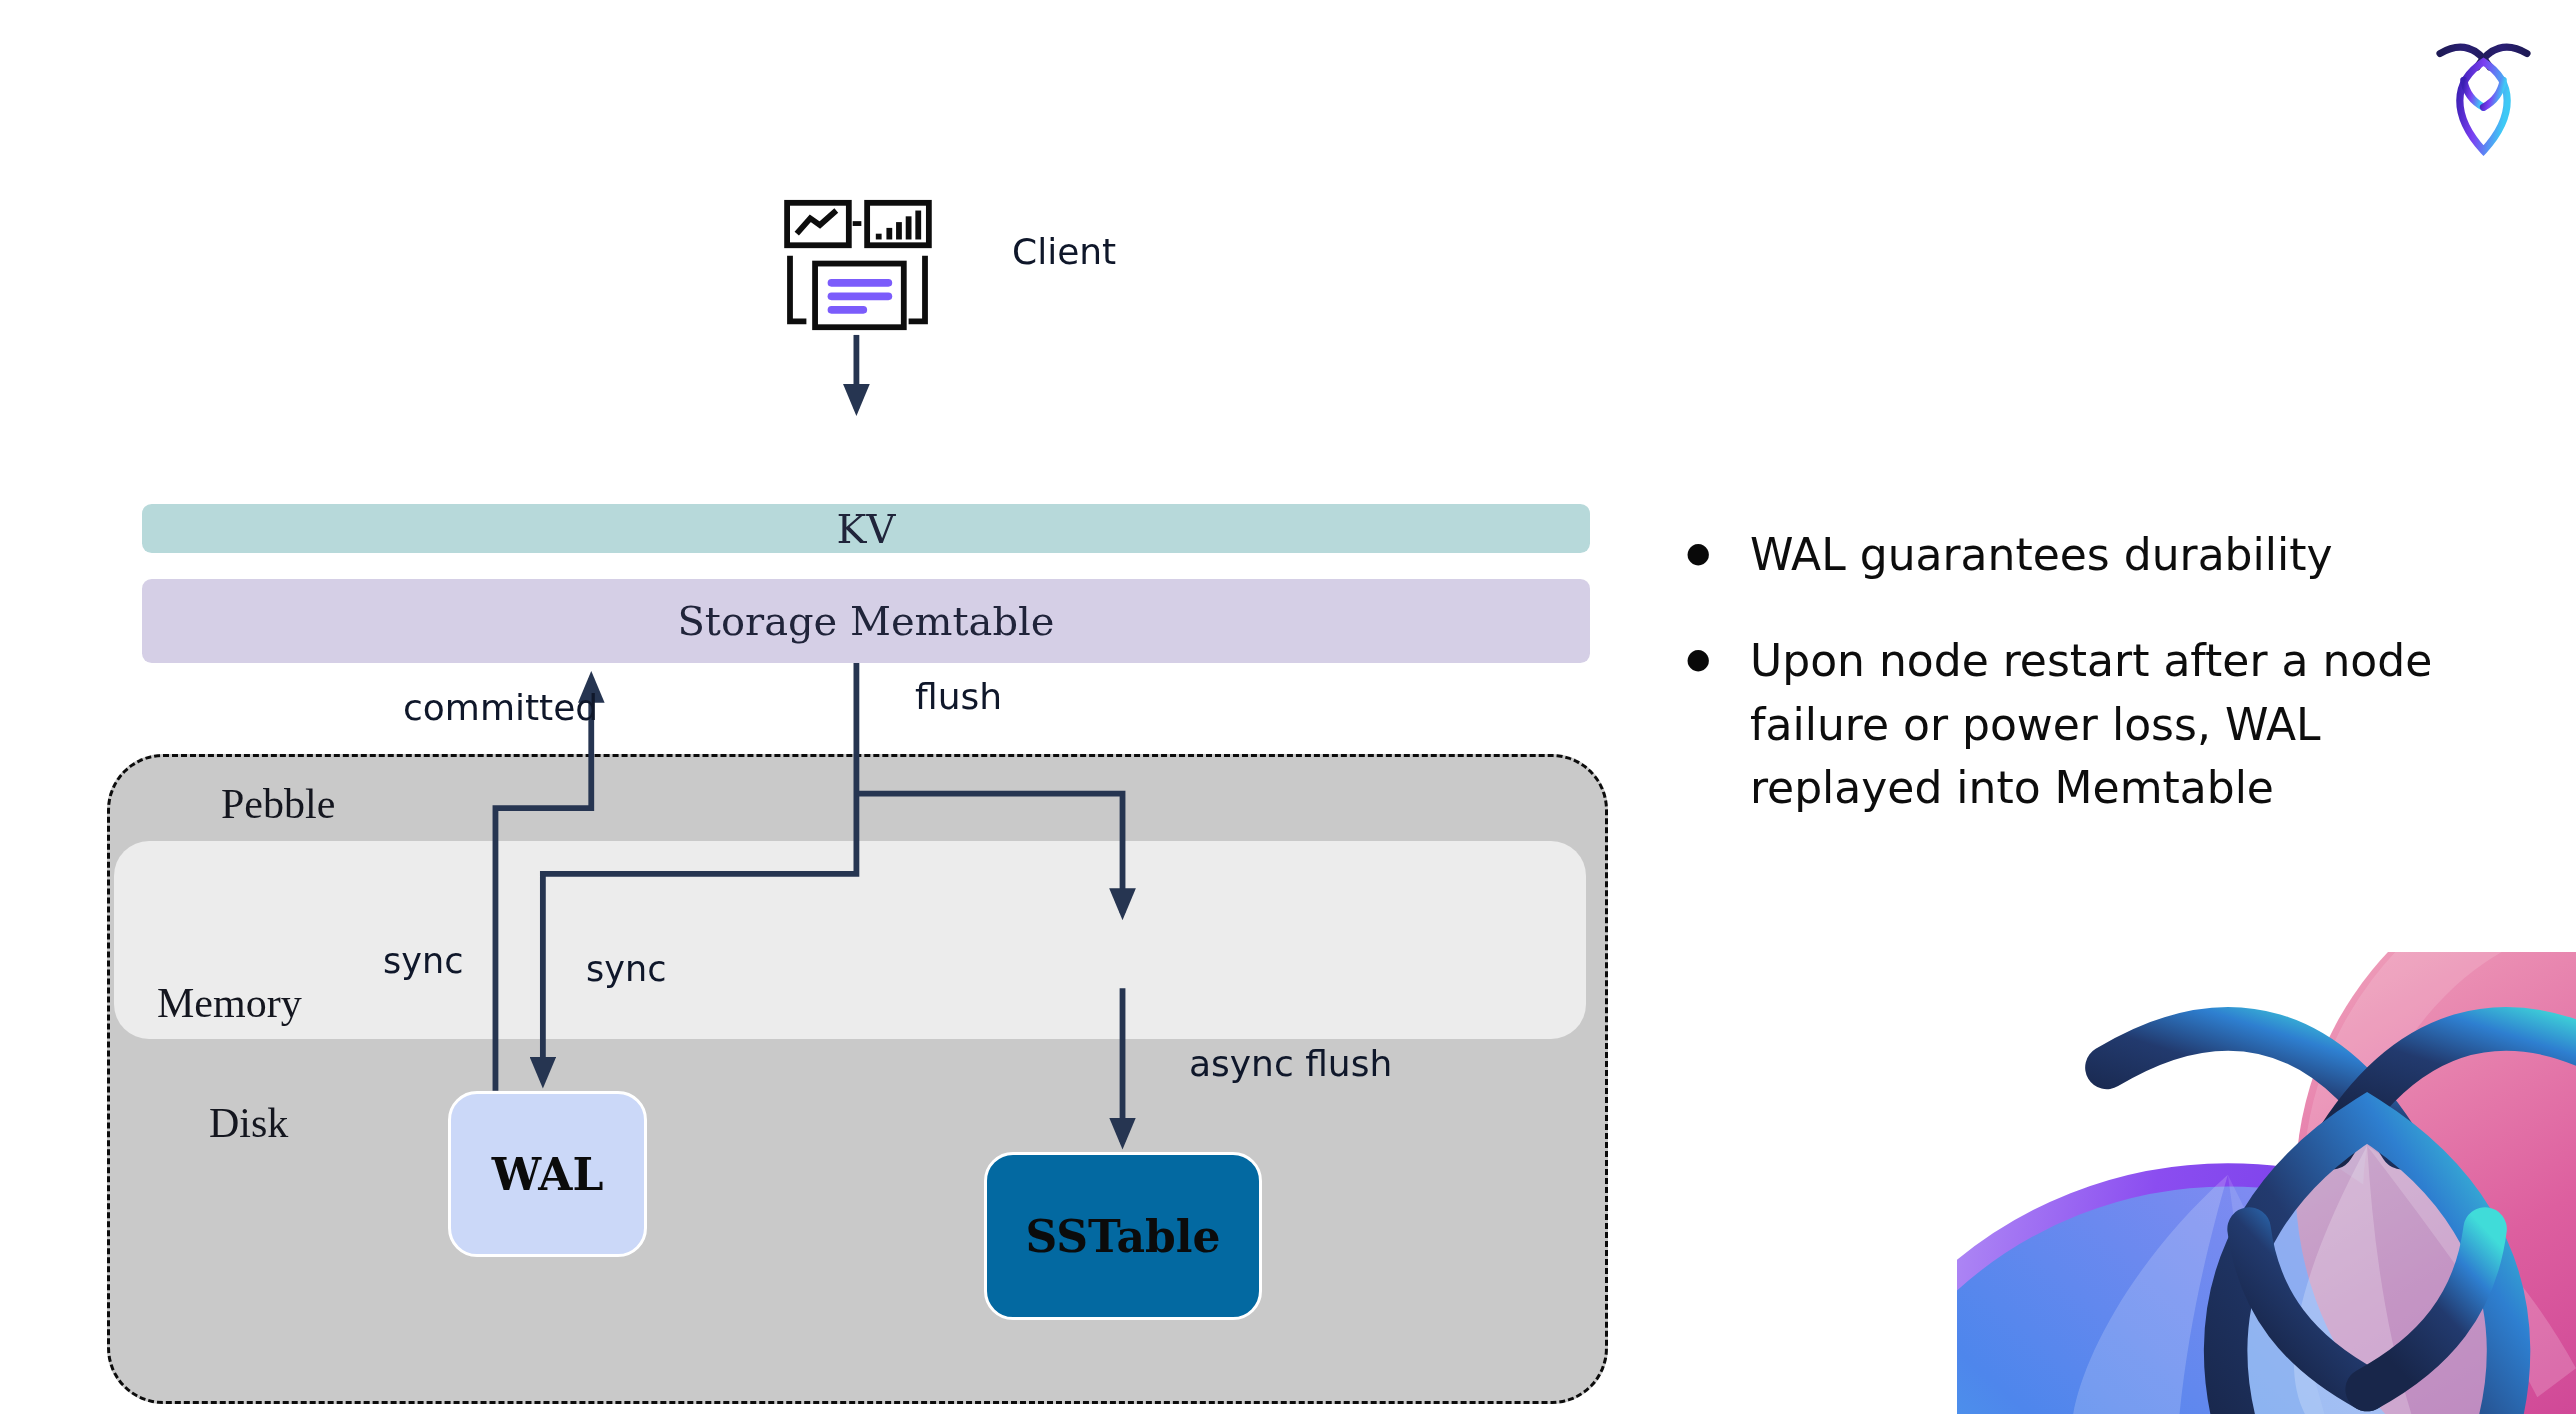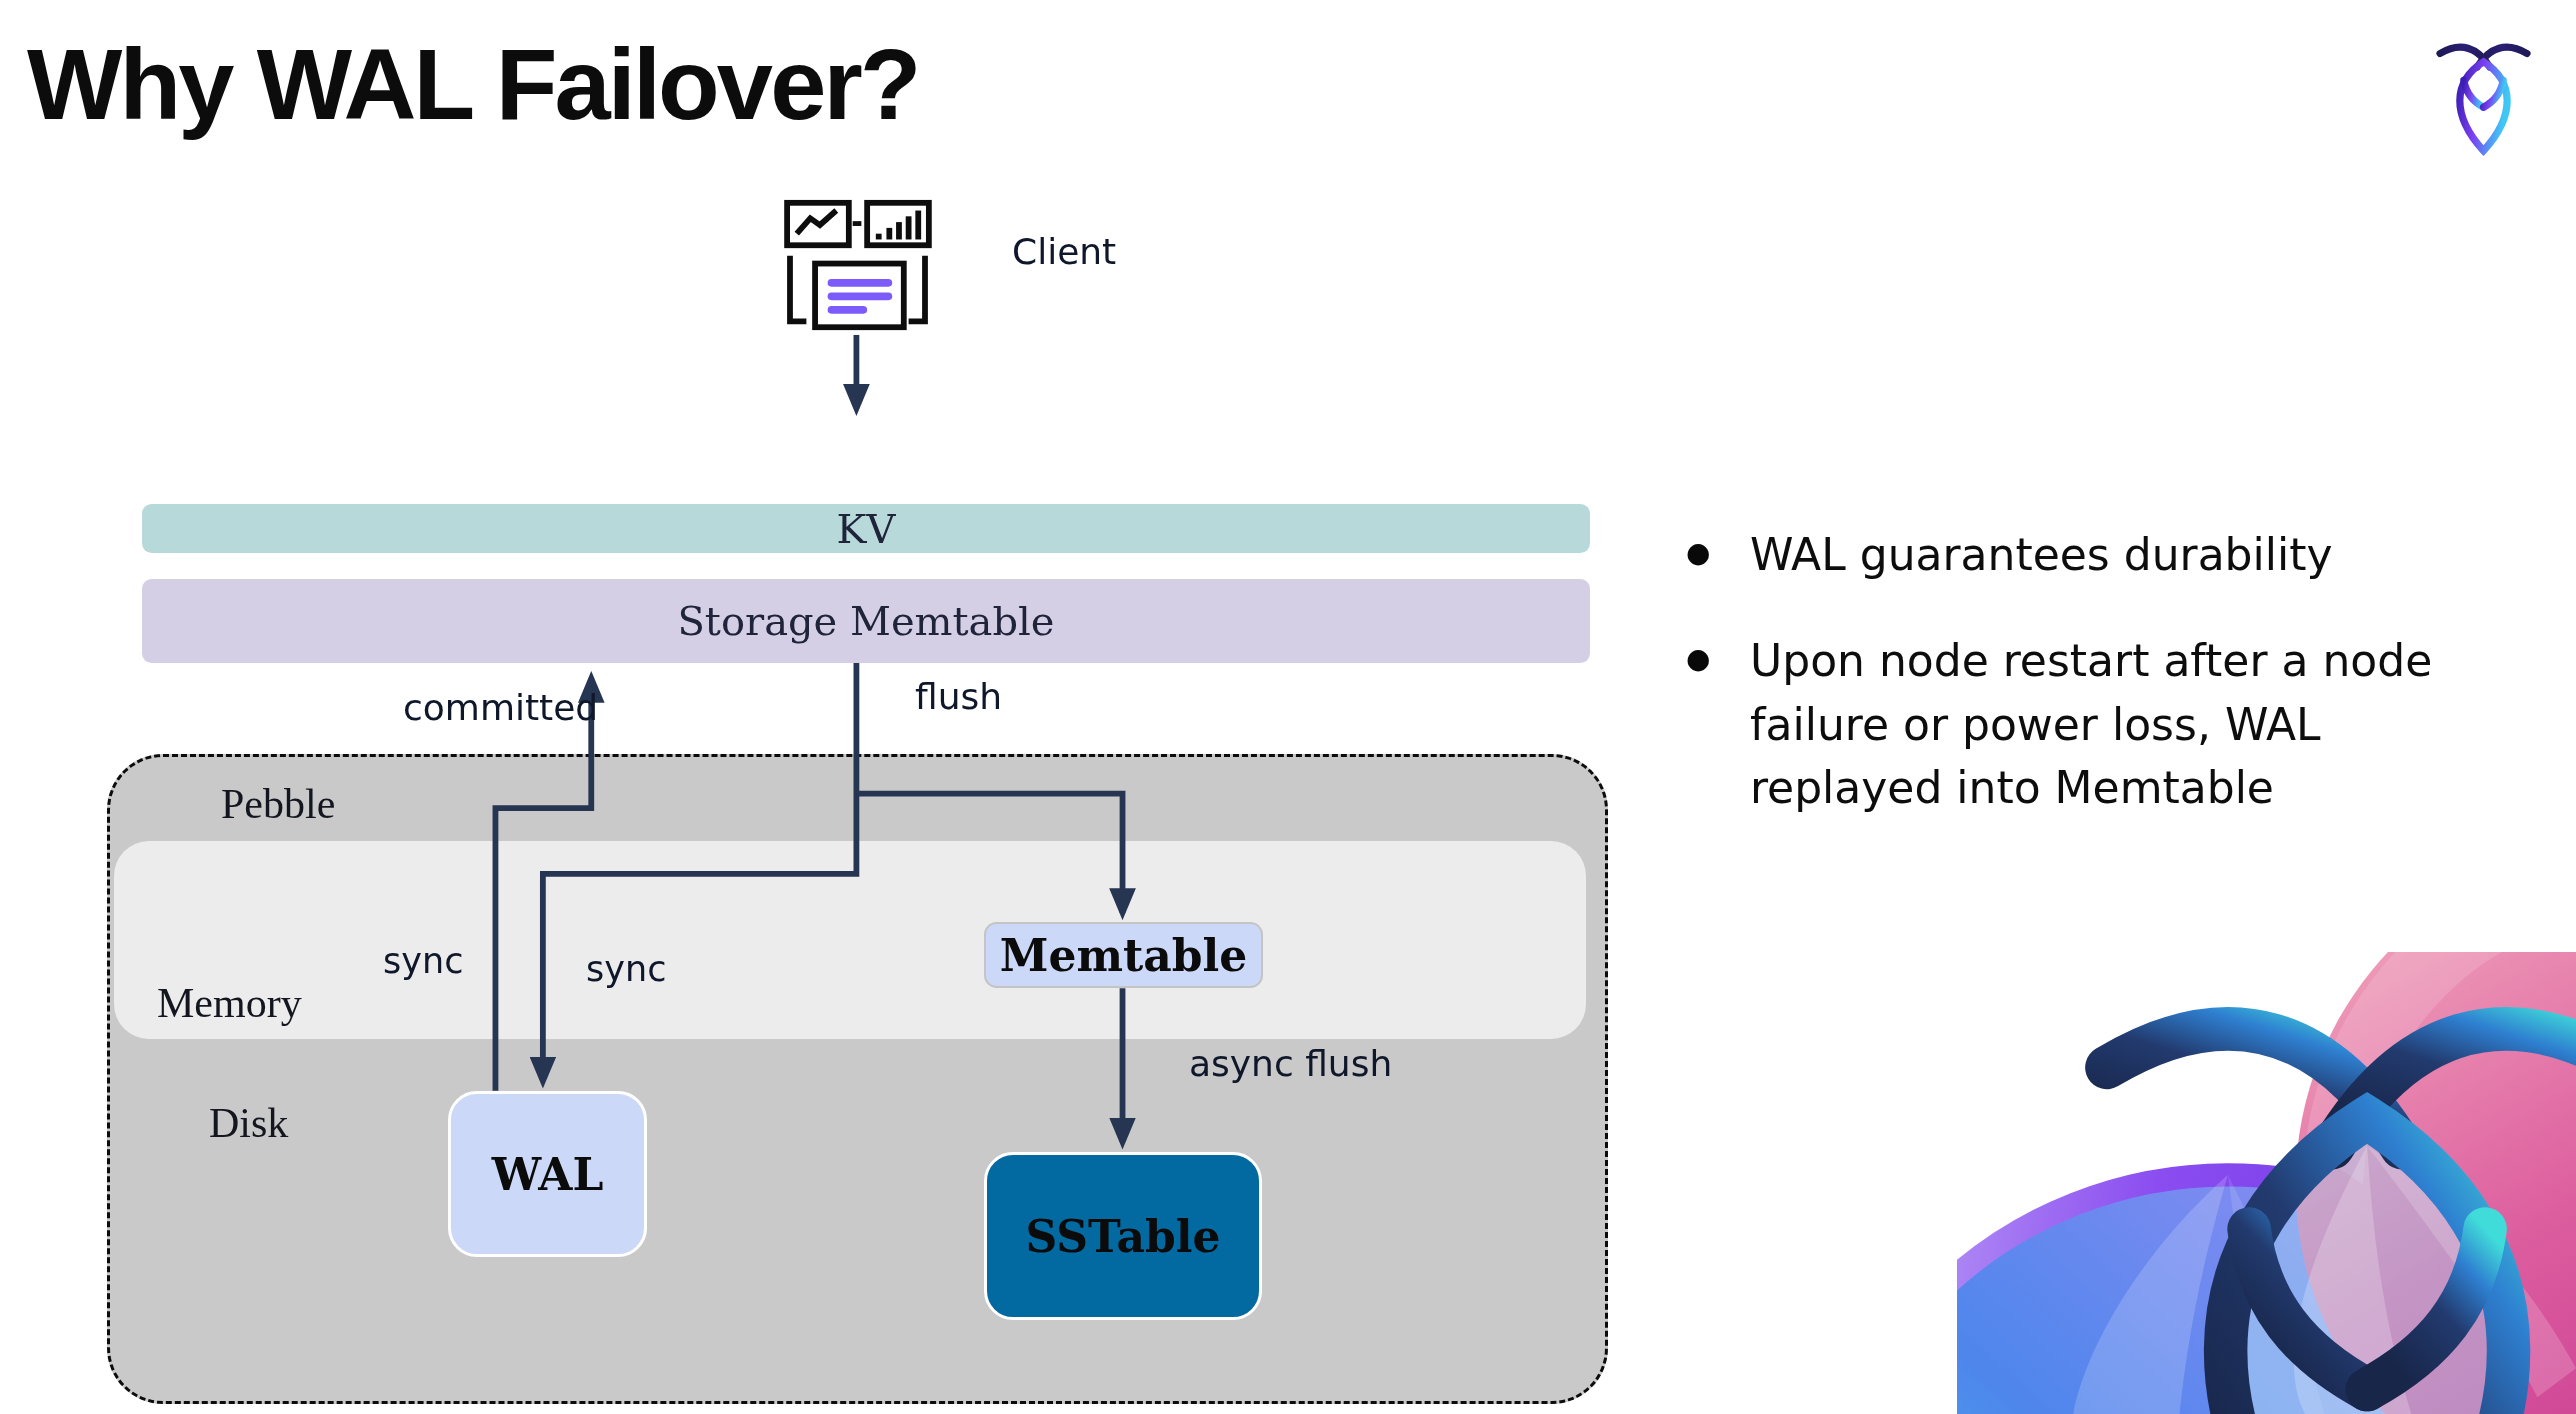--- a/index.html
+++ b/index.html
@@ -78,21 +78,20 @@
   
   .client-icon{position:absolute;left:780px;top:198px;}
   .logo{position:absolute;left:2431px;top:39px;}
   .brand-art{position:absolute;right:0;bottom:0;}
 </style>
 </head>
 <body>
 
 <div class="slide">
 
-  <div class="title">Why WAL Failover?</div>
 
   <svg class="logo" width="105" height="120" viewBox="0 0 100 116">
     <defs>
       <linearGradient id="lgBody" x1="0" y1="0.1" x2="1" y2="0.4">
         <stop offset="0" stop-color="#3b1fb3"></stop>
         <stop offset="0.45" stop-color="#7b3ff2"></stop>
         <stop offset="1" stop-color="#3ec9f5"></stop>
       </linearGradient>
       <linearGradient id="lgAnt" x1="0" y1="0" x2="1" y2="0">
         <stop offset="0" stop-color="#1e1a55"></stop>
@@ -154,23 +153,20 @@
     </defs>
     <g style="stroke: rgb(38, 53, 81);">
       <path d="M885,346 L885,422" marker-end="url(#ah)"></path>
       <path d="M512,1127 L512,835 L611,835 L611,701" marker-end="url(#ah)"></path>
       <path d="M885,685 L885,903 L561,903 L561,1117" marker-end="url(#ah)"></path>
       <path d="M885,820 L1160,820 L1160,943" marker-end="url(#ah)"></path>
       <path d="M1160,1021 L1160,1180" marker-end="url(#ah)"></path>
     </g>
   </svg>
 
-  <div class="node-box node-memtable" style="background-color: rgb(203, 216, 248);">
-    <span>Memtable</span>
-  </div>
   <div class="node-box node-wal" style="background-color: rgb(203, 216, 248);">
     <span>WAL</span>
   </div>
   <div class="node-box node-sstable" style="background-color: #0369a1;">
     <span>SSTable</span>
   </div>
 
   <div class="edge-label lbl-committed">committed</div>
   <div class="edge-label lbl-commit">flush</div>
   <div class="edge-label lbl-sync-left">sync</div>

